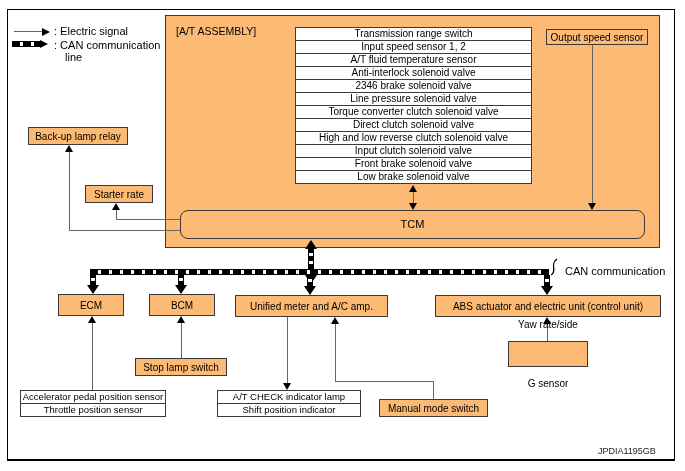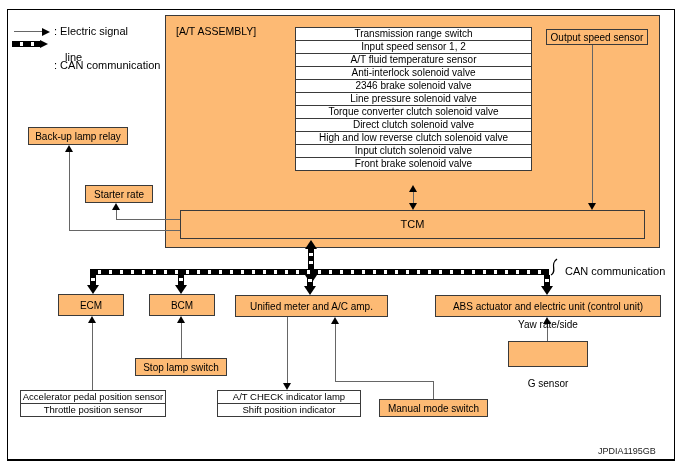--- a/index.html
+++ b/index.html
@@ -38,46 +38,47 @@
 <div id="stage">
 
   <div class="frame" style="left:7px;top:9px;width:666px;height:449px;"></div>
 
   <div>
     <div class="hline" style="left:14px;top:31px;width:30px;"></div>
     <div class="tri-right" style="left:42px;top:28px;"></div>
     <div class="plain" style="left:54px;top:25px;">: Electric signal</div>
     <div class="can-h" style="left:12px;top:41px;width:30px;"></div>
     <div class="tri-right" style="left:40px;top:40px;"></div>
-    <div class="plain" style="left:54px;top:39px;margin-top:20px;">: CAN communication</div>
+    <div class="plain" style="left:54px;top:39px;">: CAN communication</div>
     <div class="plain" style="left:65px;top:51px;">line</div>
   </div>
 
   <div class="box" style="left:165px;top:15px;width:495px;height:233px;"></div>
   <div class="plain" style="left:176px;top:25px;font-size:10.5px;">[A/T ASSEMBLY]</div>
 
   <div class="stack" style="left:295px;top:27px;width:237px;">
     <div class="crow">Transmission range switch</div>
     <div class="crow">Input speed sensor 1, 2</div>
     <div class="crow">A/T fluid temperature sensor</div>
     <div class="crow">Anti-interlock solenoid valve</div>
     <div class="crow">2346 brake solenoid valve</div>
     <div class="crow">Line pressure solenoid valve</div>
     <div class="crow">Torque converter clutch solenoid valve</div>
     <div class="crow">Direct clutch solenoid valve</div>
     <div class="crow">High and low reverse clutch solenoid valve</div>
     <div class="crow">Input clutch solenoid valve</div>
     <div class="crow">Front brake solenoid valve</div>
+    <div class="crow">Low brake solenoid valve</div>
   </div>
 
   <div class="box" style="left:546px;top:29px;width:102px;height:16px;">
     <span>Output speed sensor</span>
   </div>
 
-  <div class="box" style="left:180px;top:210px;width:465px;height:29px;font-size:11px;">
+  <div class="box" style="left:180px;top:210px;width:465px;height:29px;font-size:11px;border-radius:8px;">
     <span>TCM</span>
   </div>
 
   <div class="vline" style="left:413px;top:191px;height:14px;"></div>
   <div class="tri-up" style="left:409px;top:185px;"></div>
   <div class="tri-down" style="left:409px;top:203px;"></div>
 
   <div class="vline" style="left:592px;top:45px;height:159px;"></div>
   <div class="tri-down" style="left:588px;top:203px;"></div>
 

